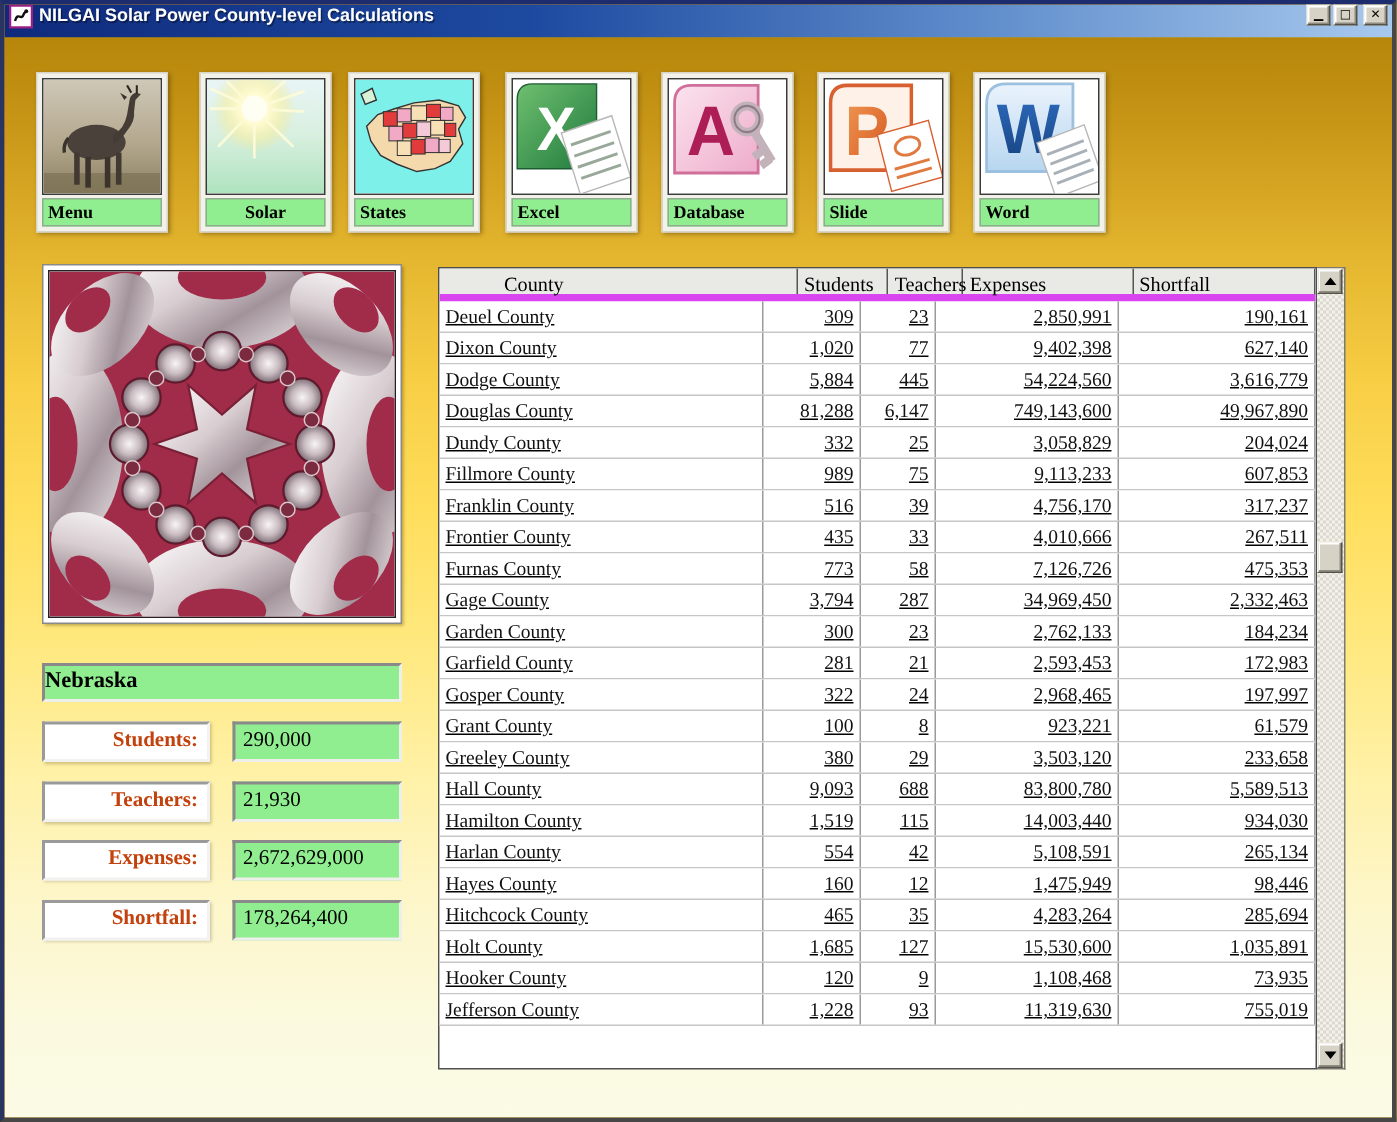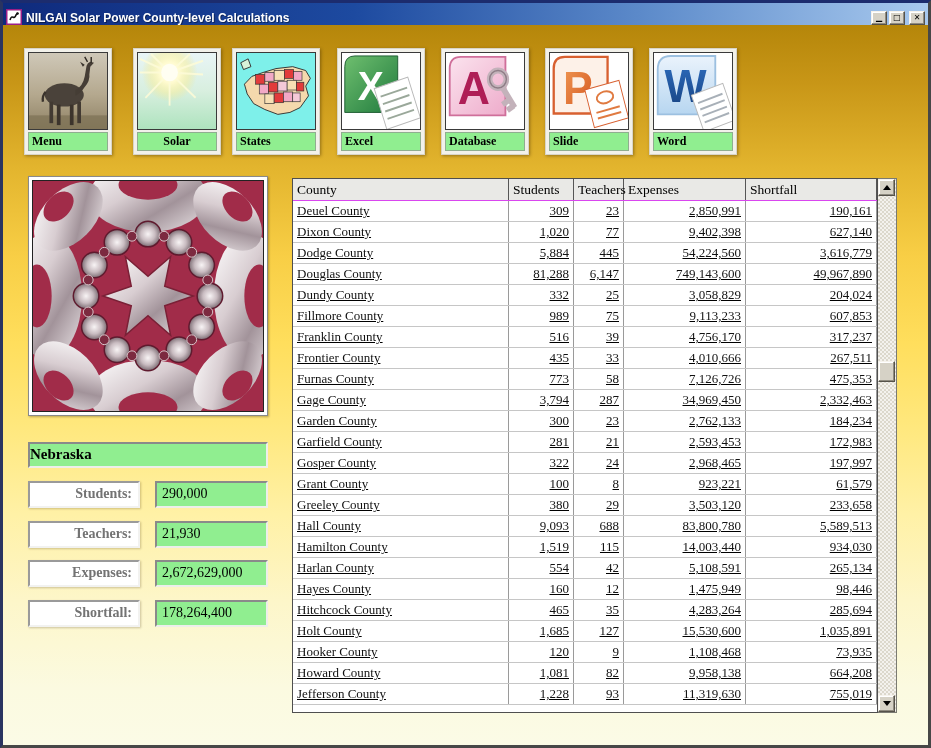--- a/index.html
+++ b/index.html
@@ -5,21 +5,21 @@
   * { margin:0; padding:0; box-sizing:border-box; }
   html,body { width:931px; height:748px; background:#777; }
   body { font-family:"Liberation Serif","DejaVu Serif",serif; }
 
   .window { position:relative; width:931px; height:748px; overflow:hidden;
     border:3px solid; border-color:#1c2c6e #474747 #474747 #2a3460; background:#c9961a; }
 
   
   .titlebar { position:absolute; top:0; left:0; right:0; height:22px;
     background:linear-gradient(90deg,#0f2a7c 0%,#1d4aa0 38%,#5e8ccb 70%,#a8c9ee 100%);
-    display:flex; align-items:flex-end; padding:0 3px; }
+    display:flex; align-items:flex-start; padding:0 3px; }
   .app-icon { width:16px; height:16px; margin-right:4px; flex:0 0 auto; }
   .title-text { color:#fff; font-family:"Liberation Sans","DejaVu Sans",sans-serif;
     font-weight:bold; font-size:12px; white-space:nowrap; text-shadow:1px 1px 0 rgba(0,0,0,.4); }
   .win-controls { margin-left:auto; display:flex; gap:2px; align-items:center; }
   .winbtn { width:16px; height:14px; background:#d6d2c6; border:1px solid; cursor:default;
     border-color:#f6f3ec #55524a #55524a #f6f3ec; box-shadow:inset -1px -1px 0 #8f8b80, inset 1px 1px 0 #fff;
     display:flex; align-items:center; justify-content:center;
     font-family:"DejaVu Sans",sans-serif; font-size:8px; font-weight:bold; color:#000; line-height:1; padding:0; }
   .winbtn.close { margin-left:2px; }
 
@@ -42,31 +42,31 @@
     background:#fff; border:1px solid #8a8a8a; padding:3px; box-shadow:1px 1px 2px rgba(60,40,0,.35); }
   .img-frame .inner { width:100%; height:100%; border:1px solid #222; }
   .img-frame svg { display:block; width:100%; height:100%; }
 
   .state-box { position:absolute; left:25px; top:417px; width:240px; height:26px;
     background:#90EE90; border:2px solid; border-color:#8a8a8a #eeeeea #eeeeea #8a8a8a;
     font-weight:bold; font-size:15px; line-height:21px; padding:0 0; color:#000; }
 
   .field-label { position:absolute; left:25px; width:112px; height:27px; background:#fff;
     border:2px solid; border-color:#9a9a9a #f2f2f0 #f2f2f0 #9a9a9a;
-    font-weight:bold; font-size:14px; line-height:22px; text-align:right; padding-right:6px; color:#737373;
+    font-weight:bold; font-size:14px; line-height:22px; text-align:right; padding-right:6px; color:#c2410c;
     box-shadow:1px 1px 2px rgba(60,40,0,.25); }
   .field-value { position:absolute; left:152px; width:113px; height:27px; background:#90EE90;
     border:2px solid; border-color:#8a8a8a #eeeeea #eeeeea #8a8a8a;
     font-weight:normal; font-size:14px; line-height:22px; padding:0 5px; color:#000; }
 
   
   .table-wrap { position:absolute; left:289px; top:153px; width:605px; height:535px; }
   .grid { position:absolute; left:0; top:0; width:586px; height:535px; background:#fff;
     border:1px solid #4f4f4f; overflow:hidden; }
-  .thead { display:flex; height:22px; background:#e9e9e6; border-bottom:1px solid #d946ef; }
+  .thead { display:flex; height:22px; background:#e9e9e6; border-bottom:5px solid #d946ef;padding-left:39px; }
   .th { font-size:13.5px; line-height:21px; padding-left:4px; border-right:1px solid #555; color:#000; }
   .trow { display:flex; height:21px; border-bottom:1px solid #c6c6c6; background:#fff;text-decoration:underline; }
   .td { font-size:13px; line-height:20px; padding-left:4px; border-right:1px solid #9a9a9a;
     white-space:nowrap; overflow:hidden; color:#111; }
   .td.num { text-align:right; padding-right:4px; padding-left:0; }
   .c0{width:216px}.c1{width:65px}.c2{width:50px}.c3{width:122px}.c4{width:131px}
 
   
   .vscroll { position:absolute; right:0; top:0; width:19px; height:535px;
     background:repeating-conic-gradient(#f4f2ee 0% 25%, #dcd8cc 0% 50%) 0 0 / 4px 4px;
@@ -565,27 +565,20 @@
   </div>
 
   <div class="trow">
     <div class="td c0">Hooker County</div>
     <div class="td c1 num">120</div>
     <div class="td c2 num">9</div>
     <div class="td c3 num">1,108,468</div>
     <div class="td c4 num">73,935</div>
   </div>
 
-  <div class="trow">
-    <div class="td c0">Howard County</div>
-    <div class="td c1 num">1,081</div>
-    <div class="td c2 num">82</div>
-    <div class="td c3 num">9,958,138</div>
-    <div class="td c4 num">664,208</div>
-  </div>
 
   <div class="trow">
     <div class="td c0">Jefferson County</div>
     <div class="td c1 num">1,228</div>
     <div class="td c2 num">93</div>
     <div class="td c3 num">11,319,630</div>
     <div class="td c4 num">755,019</div>
   </div>
 </div>
       </div>

